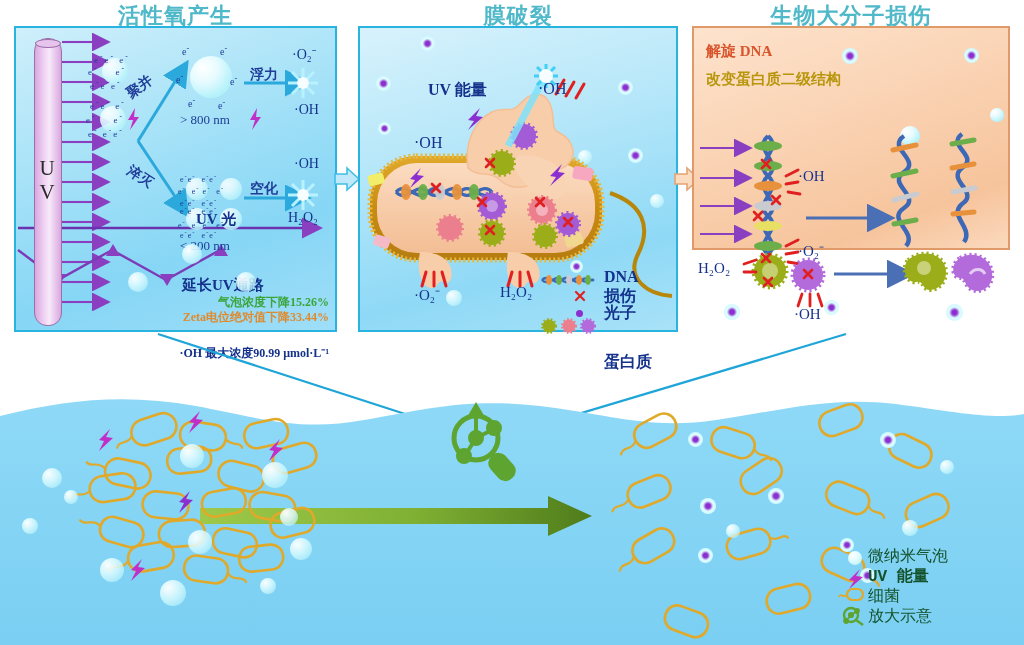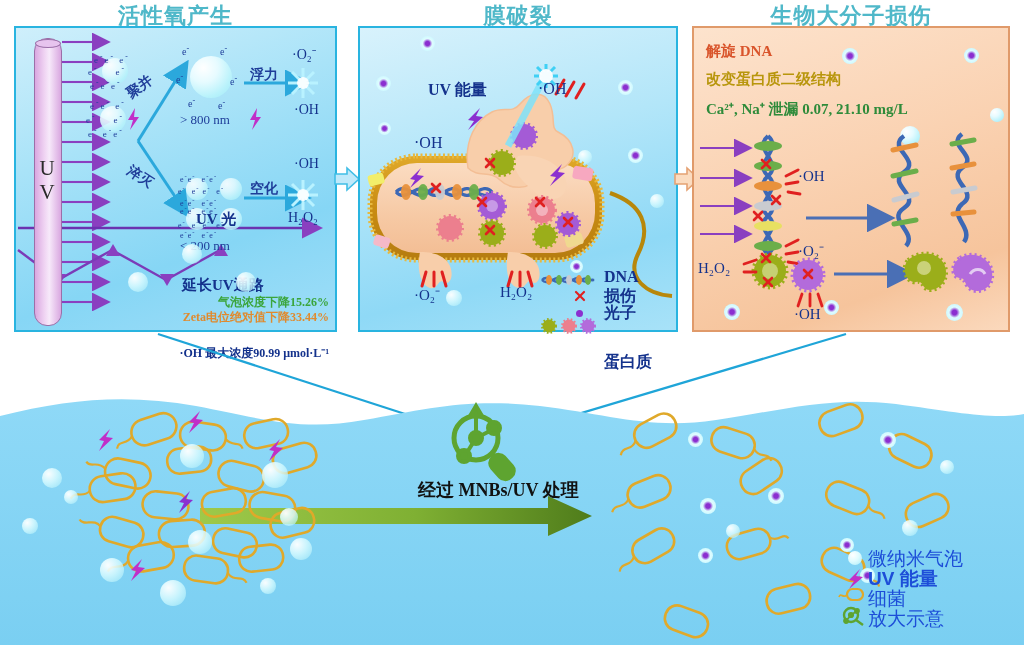--- a/index.html
+++ b/index.html
@@ -8,21 +8,21 @@
 
   .ptitle{position:absolute;text-align:center;color:#4FB8C9;font-family:"Liberation Serif",serif;
           font-size:22px;font-weight:600;letter-spacing:1px;white-space:nowrap;}
 
   
   .panel{position:absolute;box-sizing:border-box;}
   #panel1{left:14px;top:26px;width:323px;height:306px;border:2px solid #29B4E0;
           background:linear-gradient(160deg,#cfeffb 0%,#a9e3f8 35%,#86d6f5 70%,#9fdef8 100%);}
   #panel2{left:358px;top:26px;width:320px;height:306px;border:2px solid #29B4E0;
           background:linear-gradient(165deg,#d8f2fc 0%,#b3e6f9 40%,#8fd9f6 75%,#a8e2f8 100%);}
-  #panel3{left:692px;top:26px;width:318px;height:306px;border:2px solid #E09A6A;
+  #panel3{left:692px;top:26px;width:318px;height:224px;border:2px solid #E09A6A;
           background:linear-gradient(160deg,#fde3cd 0%,#fad2b2 45%,#f6c49c 80%,#fbd9bd 100%);}
 
   .blockarrow{position:absolute;width:26px;height:26px;}
 
   
   #uvlamp{position:absolute;left:32px;top:36px;width:26px;height:286px;border-radius:13px;
           background:linear-gradient(90deg,#d9a7e0 0%,#efd2f2 35%,#f7e9fa 55%,#d9a7e0 100%);
           border:1px solid #9b6fa8;}
   #uvlamp .cap{position:absolute;left:0;top:0;width:100%;height:9px;border-radius:50%;
           background:#e7c4ee;border:1px solid #9b6fa8;box-sizing:border-box;}
@@ -38,22 +38,22 @@
        background:radial-gradient(circle at 32% 28%,#ffffff 0%,#e6fbff 35%,#b8f2fb 70%,#9fe9f7 100%);}
   .bub.soft{background:radial-gradient(circle at 33% 30%,rgba(255,255,255,.95) 0%,rgba(214,250,255,.85) 45%,rgba(160,235,248,.55) 100%);}
   .photon{position:absolute;border-radius:50%;
        background:radial-gradient(circle at 50% 50%,#8B2FD0 0%,#8B2FD0 20%,#dffcff 45%,#bdf6ff 100%);}
 
   .sparkle{position:absolute;}
   svg{display:block;overflow:visible;}
 
   
   #water{position:absolute;left:0;top:390px;width:1024px;height:255px;}
-  .legline{position:absolute;white-space:nowrap;color:#1d4ed8;font-size:19px;
-           font-family:Liberation Sans, sans-serif;}
+  .legline{position:absolute;white-space:nowrap;color:#14532d;font-size:16px;
+           font-family:Liberation Mono, monospace;}
 </style>
 </head>
 <body>
 
 <div id="stage">
 
   <div class="ptitle" style="left:358px;top:1px;width:320px;">膜破裂</div>
   <div class="ptitle" style="left:14px;top:1px;width:323px;">活性氧产生</div>
   <div class="ptitle" style="left:692px;top:1px;width:318px;">生物大分子损伤</div>
 
@@ -361,21 +361,20 @@
   </div>
 
   <svg class="blockarrow" style="left:674px;top:166px;" width="26" height="26">
     <path d="M1,8 L13,8 L13,2 L25,13 L13,24 L13,18 L1,18 Z" fill="#FBDCC0" stroke="#E5A273" stroke-width="1.6"></path>
   </svg>
 
   <div class="panel" id="panel3">
 
     <div class="lab b" style="left:12px;top:14px;font-size:15px;color:#D9542B;">解旋 DNA</div>
     <div class="lab b" style="left:12px;top:42px;font-size:15px;color:#B8960C;">改变蛋白质二级结构</div>
-    <div class="lab b" style="left:12px;top:70px;font-size:15px;color:#2E8B3A;">Ca²⁺, Na⁺ 泄漏 0.07, 21.10 mg/L</div>
 
     <div class="photon" style="left:148px;top:20px;width:16px;height:16px;"></div>
     <div class="photon" style="left:270px;top:20px;width:15px;height:15px;"></div>
     <div class="bub" style="left:296px;top:80px;width:14px;height:14px;"></div>
     <div class="bub" style="left:206px;top:98px;width:20px;height:20px;"></div>
     <div class="photon" style="left:30px;top:276px;width:16px;height:16px;"></div>
     <div class="photon" style="left:130px;top:272px;width:15px;height:15px;"></div>
     <div class="photon" style="left:252px;top:276px;width:17px;height:17px;"></div>
 
     <svg width="314" height="302" style="position:absolute;left:0;top:0;">
@@ -509,21 +508,20 @@
         <line x1="476" y1="48" x2="466" y2="64"></line>
         <line x1="476" y1="48" x2="492" y2="40"></line>
         <line x1="476" y1="48" x2="476" y2="26"></line>
         <circle cx="476" cy="48" r="6"></circle>
         <circle cx="464" cy="66" r="6"></circle>
         <circle cx="494" cy="38" r="6"></circle>
         <path d="M470,26 L476,16 L482,26 Z"></path>
       </g>
     </svg>
 
-    <div class="lab b" style="position:absolute;left:418px;top:88px;font-size:18px;color:#111;">经过 MNBs/UV 处理</div>
 
     <svg style="position:absolute;left:70px;top:28px;" width="250" height="170">
       <g fill="none" stroke="#E0A92A" stroke-width="2.6">
         <g transform="translate(58,6) rotate(-18)">
             <rect x="0" y="0" width="46" height="26" rx="13"></rect>
           <path d="M0,13 C-8,20 -14,12 -18,20" stroke-width="2.2"></path>
           </g>
         <g transform="translate(112,2) rotate(8)">
             <rect x="0" y="0" width="46" height="26" rx="13"></rect>
           <path d="M46,13 C54,20 60,12 64,20" stroke-width="2.2"></path>

